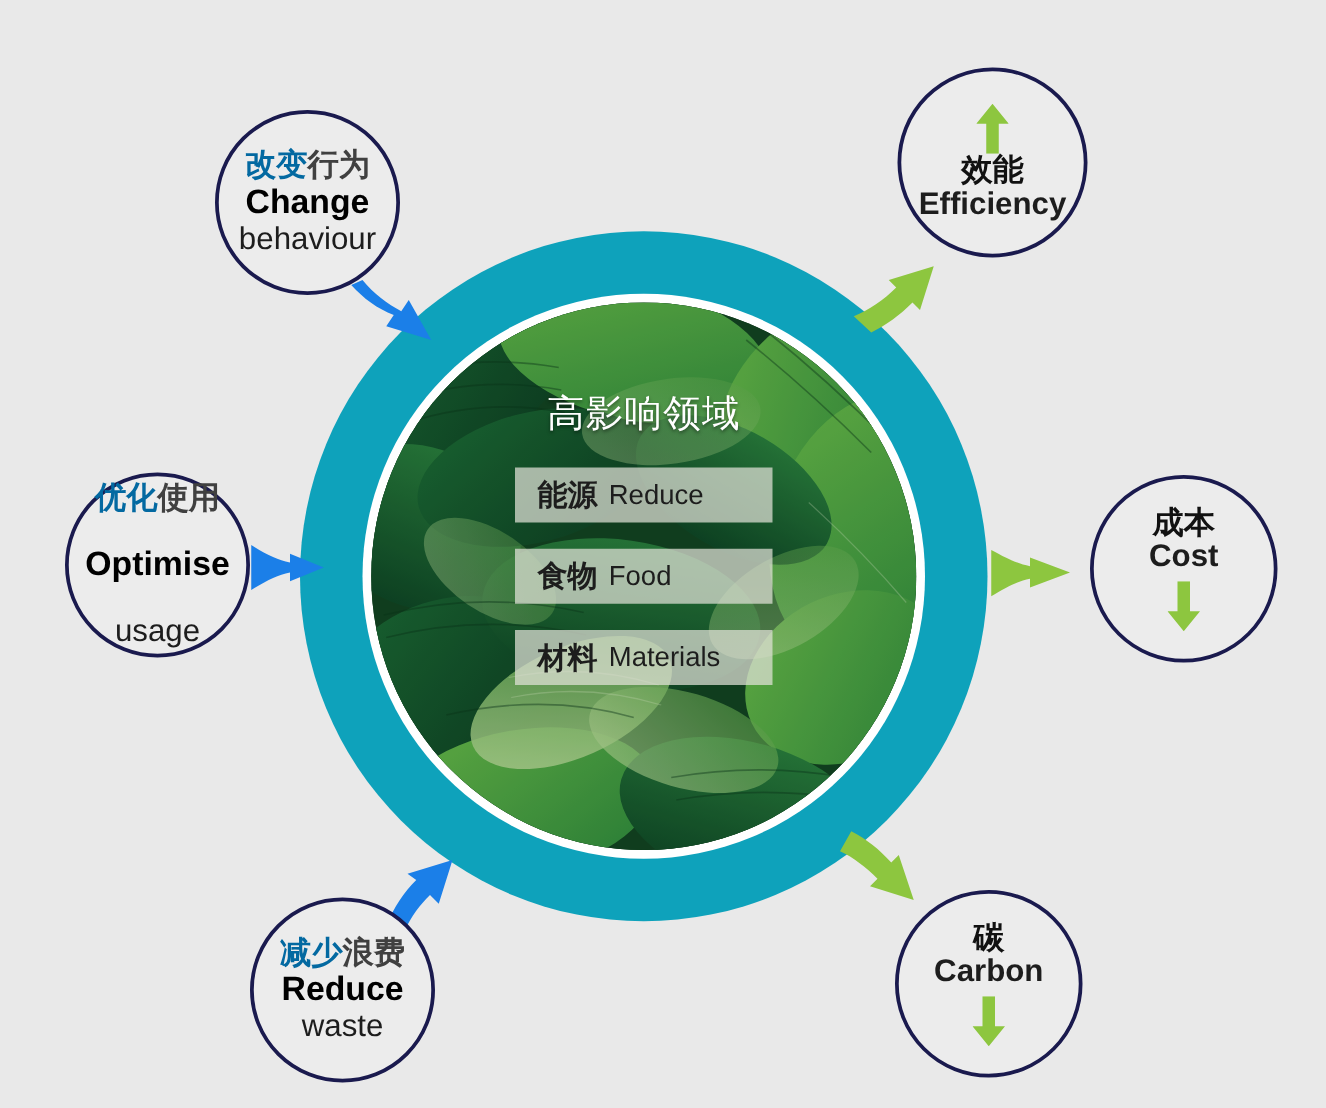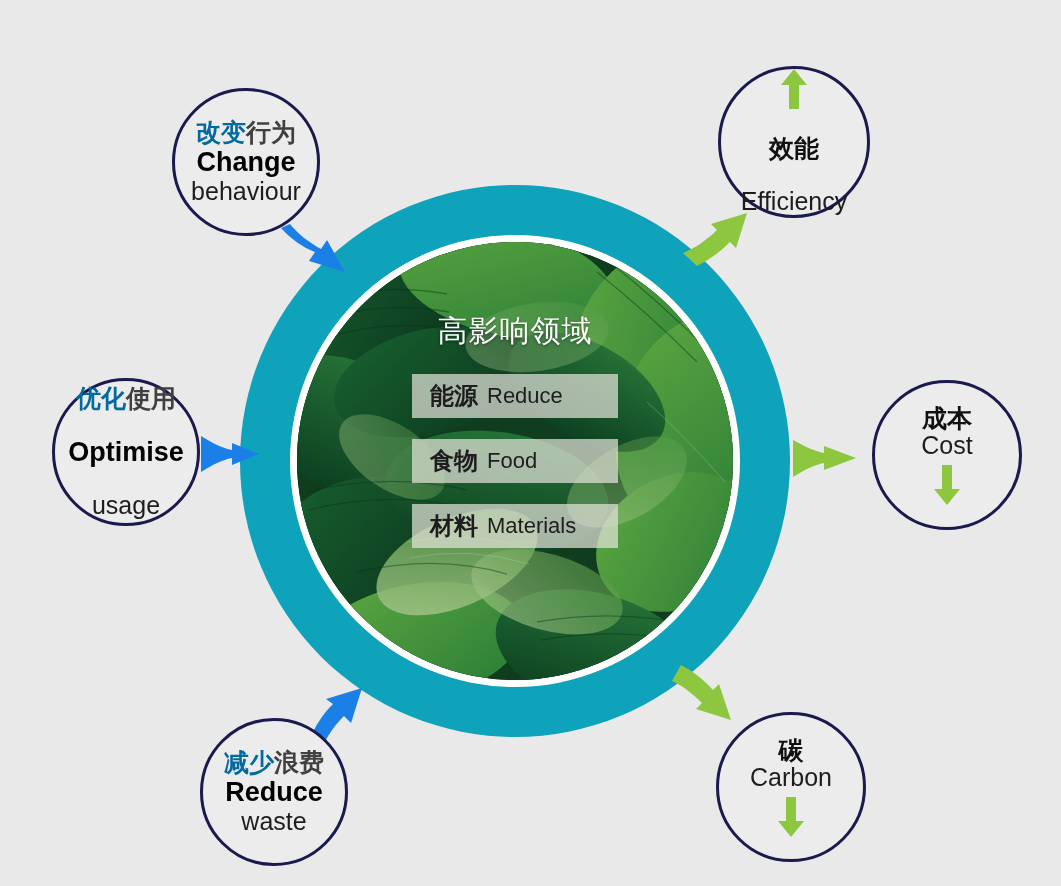--- a/index.html
+++ b/index.html
@@ -79,27 +79,27 @@
     z-index:8;
   }
   .bubble .l1{font-size:25px;line-height:1.08;font-weight:700;}
   .bubble .l2{font-size:27px;line-height:1.08;font-weight:700;}
   .bubble .l3{font-size:25px;line-height:1.12;font-weight:400;color:#1d1d1d;}
   .bubble .cnblue{color:#0369a1;}
   .bubble .cnblack{color:#404040;font-family:Liberation Mono, monospace;}
   .bubble .enblue{color:#000000;}
 
   .bubble.right .l1{font-size:25px;font-weight:700;color:#111;}
-  .bubble.right .l2{font-size:25px;font-weight:400;color:#1d1d1d;}
+  .bubble.right .l2{font-size:25px;font-weight:700;color:#1d1d1d;}
 
   
   #b-change{left:172px;top:88px;width:148px;height:148px;}
   #b-optimise{left:52px;top:378px;width:148px;height:148px;gap:24px;}
   #b-reduce{left:200px;top:718px;width:148px;height:148px;}
-  #b-efficiency{left:718px;top:66px;width:152px;height:152px;justify-content:space-between;}
+  #b-efficiency{left:718px;top:54px;width:152px;height:152px;}
   #b-cost{left:872px;top:380px;width:150px;height:150px;}
   #b-carbon{left:716px;top:712px;width:150px;height:150px;}
 
   .arrow-layer{position:absolute;left:0;top:0;width:1061px;height:886px;z-index:7;}
   .v-arrow{display:block;margin:0 auto;}
 </style>
 </head>
 <body>
 
 <div id="stage">

